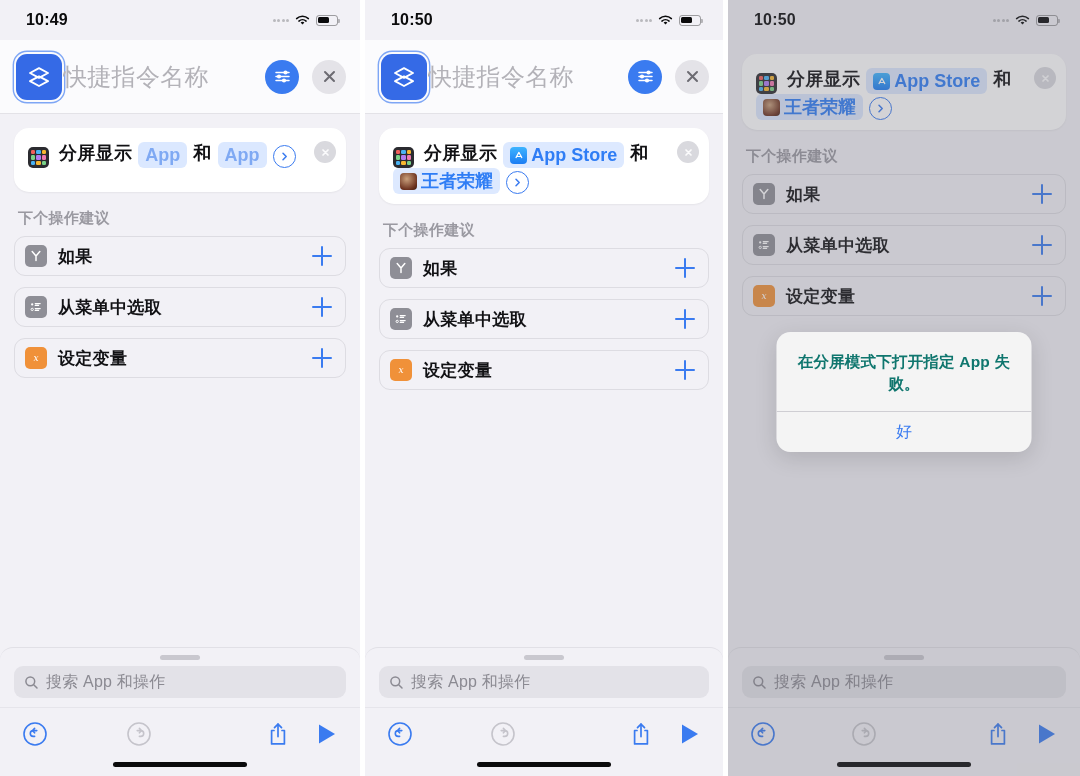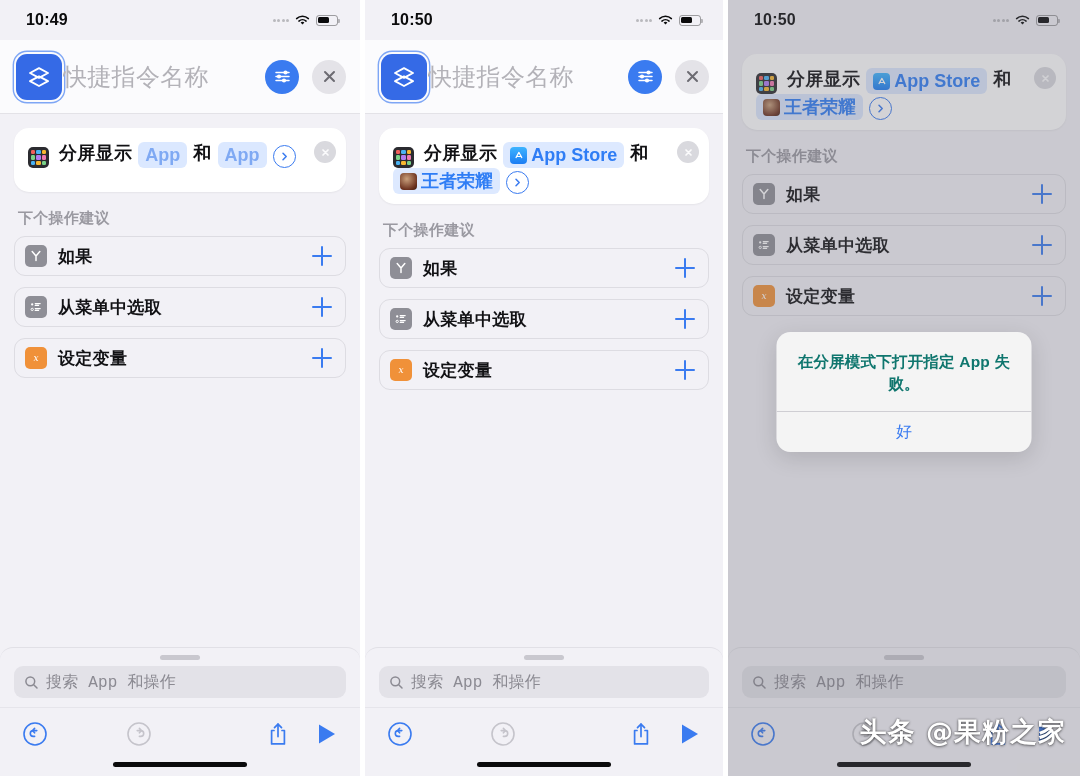--- a/index.html
+++ b/index.html
@@ -146,21 +146,21 @@
   .grabber{
     position:absolute;left:50%;top:7px;transform:translateX(-50%);
     width:40px;height:5px;border-radius:3px;background:#c9c8cf;
   }
   .search{
     position:absolute;left:14px;right:14px;top:18px;height:32px;
     background:#e3e2e8;border-radius:9px;
     display:flex;align-items:center;padding:0 10px;box-sizing:border-box;gap:7px;
   }
   .search svg{display:block;flex:0 0 auto;}
-  .search-ph{font-size:16px;color:#8b8a92;letter-spacing:.2px;font-family:Liberation Mono, monospace;}
+  .search-ph{font-size:16px;color:#8b8a92;letter-spacing:.2px;}
   .toolbar{
     height:52px;display:flex;align-items:center;
     padding:0 22px 0 22px;box-sizing:border-box;background:#f2f1f6;
     border-top:1px solid #e6e5eb;
   }
   .tb-slot{flex:1 1 0;display:flex;align-items:center;}
   .tb-slot.c2{justify-content:flex-start;padding-left:22px;}
   .tb-slot.c3{justify-content:flex-end;padding-right:26px;}
   .tb-slot.c4{flex:0 0 auto;}
   .tb-ico{display:block;}
@@ -705,16 +705,15 @@
     <div class="dim"></div>
 
     <div class="alert">
       <div class="alert-body">
         <div class="alert-msg">在分屏模式下打开指定 App 失败。</div>
       </div>
       <div class="alert-sep"></div>
       <div class="alert-btn">好</div>
     </div>
 
-    <div class="watermark">头条 @果粉之家</div>
   </div>
 
 </div>
 
 </body></html>

